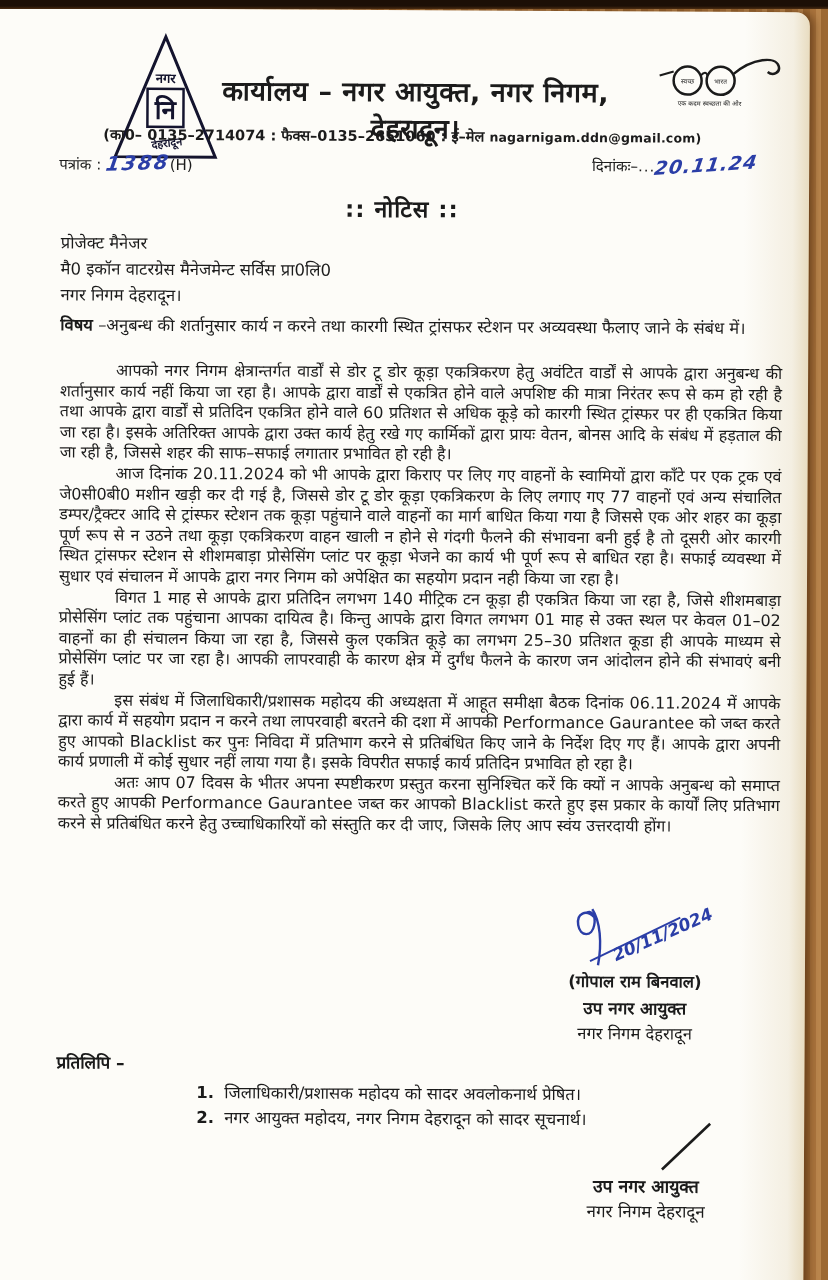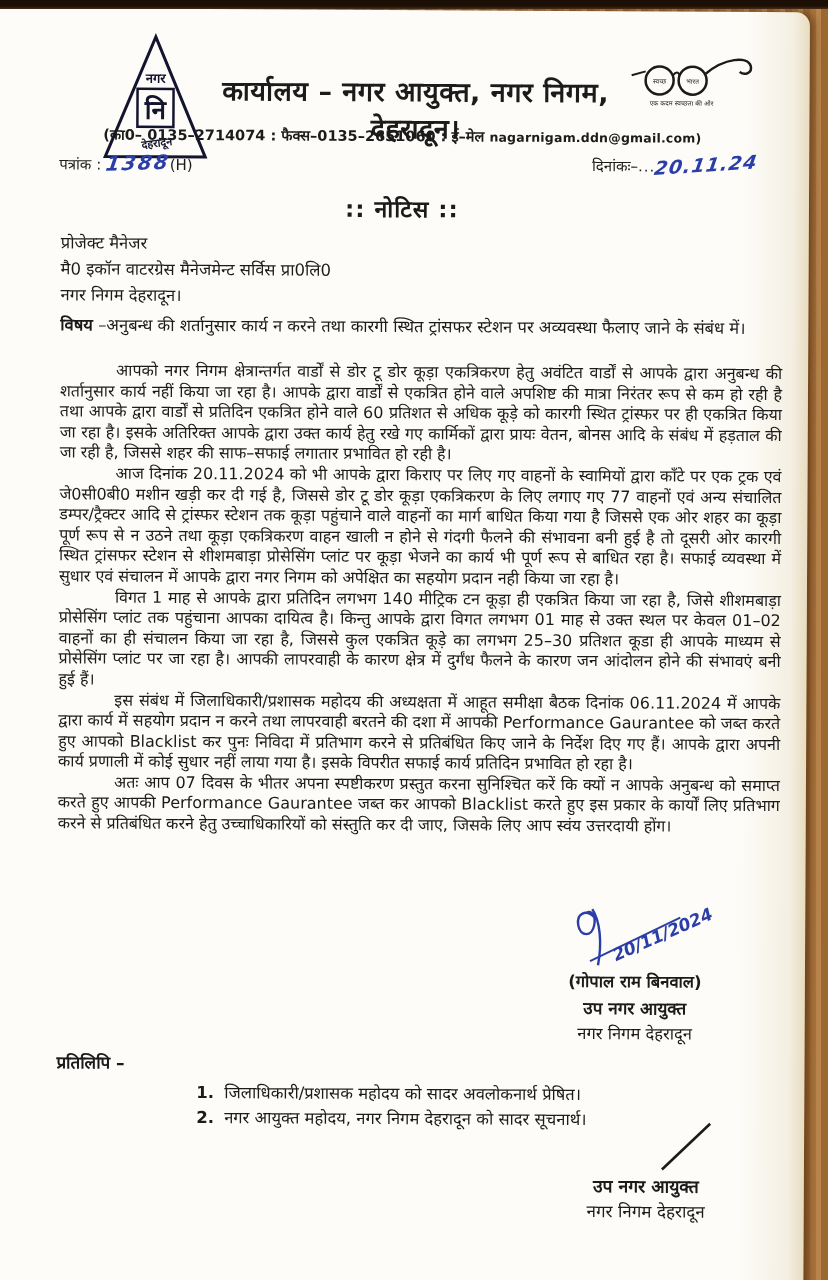--- a/index.html
+++ b/index.html
@@ -18,26 +18,26 @@
     position:absolute;left:-4px;top:8px;width:814px;height:1290px;
     background:linear-gradient(90deg,#fdfcf8 0 92%,#f4efe2 98%,#e8dcc0 100%);
     transform:rotate(0.3deg);transform-origin:0 0;
     border-radius:0 14px 10px 0;
     box-shadow:4px 0 8px rgba(60,30,5,.55);
     z-index:2;color:#1b1b1b;
   }
   .content{position:relative;width:100%;height:100%;}
 
   
-  .tri-logo{position:absolute;left:106px;top:24px;}
+  .tri-logo{position:absolute;left:116px;top:24px;}
   .office-title{
     position:absolute;left:180px;top:62px;width:480px;text-align:center;
     font-size:27px;font-weight:bold;letter-spacing:.5px;
   }
-  .glasses{position:absolute;right:48px;top:44px;text-decoration:underline;}
+  .glasses{position:absolute;right:20px;top:44px;text-decoration:underline;}
   .contact-line{
     position:absolute;left:0;top:115px;width:100%;text-align:center;
     font-size:14.5px;font-weight:bold;
   }
   .contact-line .email{font-size:12.5px;letter-spacing:.2px;}
   .ref-row{
     position:absolute;left:64px;right:40px;top:142px;
     display:flex;justify-content:space-between;font-size:15px;
   }
   .hand{

